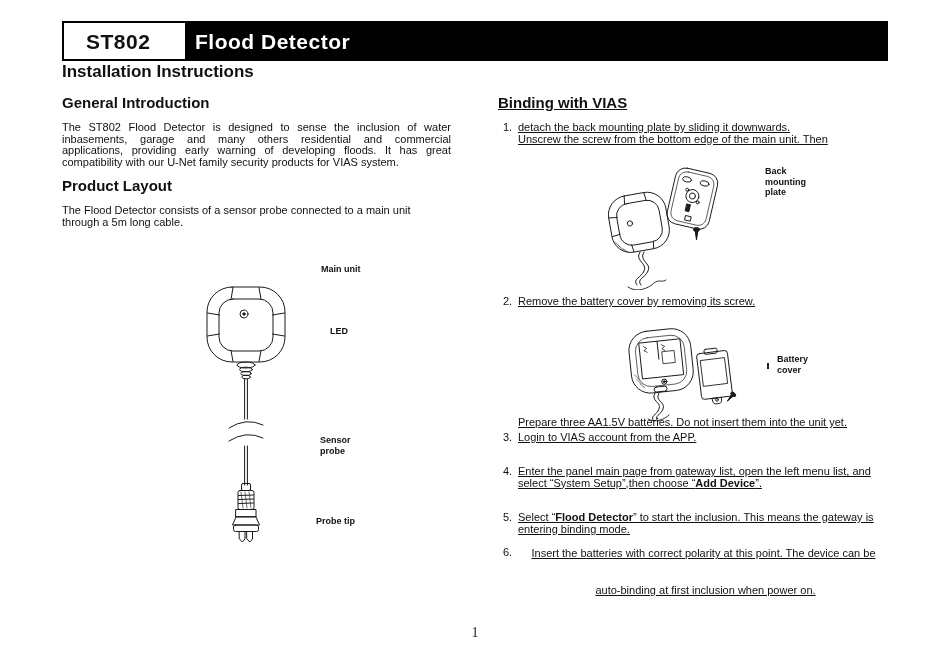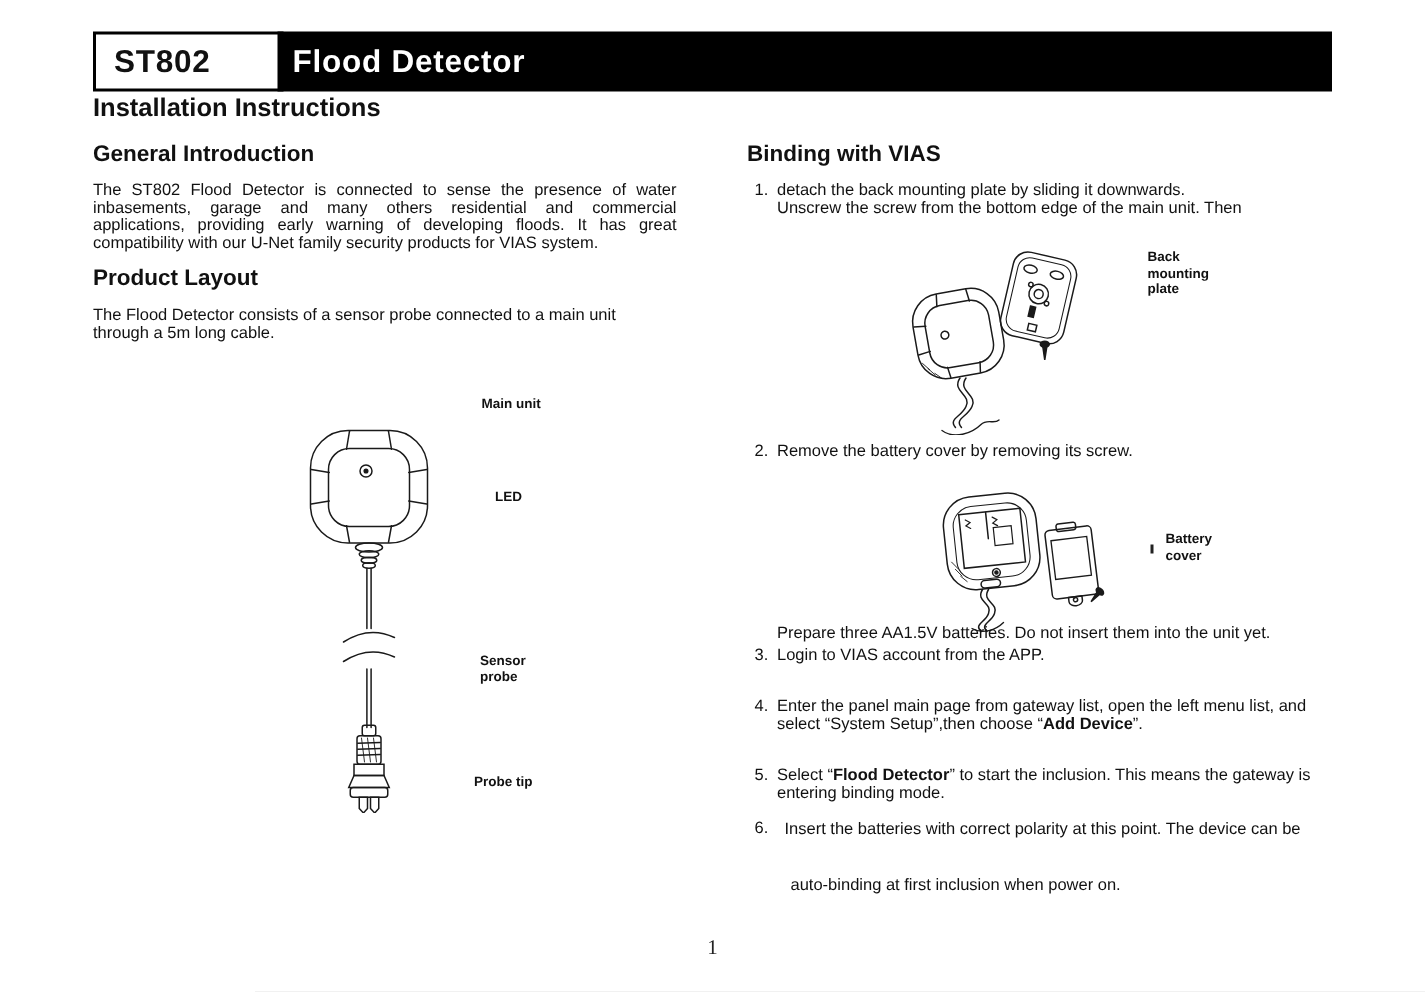--- a/index.html
+++ b/index.html
@@ -8,48 +8,48 @@
     background:#ffffff; color:#111;
     font-family:"Liberation Sans", sans-serif;
     overflow:hidden;
   }
   .abs { position:absolute; }
 
   
   .model-box {
     left:62px; top:21px; width:111px; height:36px;
     border:2px solid #000; background:#fff;
-    font-size:21px; font-weight:bold; line-height:37px; padding-left:12px;
+    font-size:21px; font-weight:bold; line-height:37px; padding-left:22px;
     letter-spacing:0.5px;
   }
   .title-bar {
     left:185px; top:21px; width:693px; height:40px;
     background:#000; color:#fff;
     font-size:21px; font-weight:bold; line-height:41px; padding-left:10px;
     letter-spacing:0.5px;
   }
   .doc-title { left:62px; top:62px; font-size:17px; font-weight:bold; }
 
   .h2 { font-size:15px; font-weight:bold; }
 
   .col-l { left:62px;  width:389px; }
-  .col-r { left:498px; width:386px; }
+  .col-r { left:498px; width:386px;text-decoration:underline; }
 
   .body-txt { font-size:11px; line-height:11.6px; }
   .jline { text-align:justify; text-align-last:justify; }
   .fig-label {
     font-size:9px; font-weight:bold; line-height:10.5px;
     white-space:pre-line;
   }
 
   .step { font-size:11px; line-height:11.6px; }
   .step .num { position:absolute; left:5px; top:0; }
   .step .body { margin-left:20px; }
   .ln { white-space:nowrap; }
-  .step6 .body { margin-left:25px; }
+  .step6 .body { margin-left:25px;text-align:center; }
   .step6 .ln { line-height:12px; }
   .step6 .ln2 { margin-top:25px; padding-left:4px; }
 
   .tick { background:#222; width:2px; height:6px; }
 
   .page-num {
     left:0; right:0; top:625px; text-align:center;
     font-family:"Liberation Serif", serif; font-size:14px; color:#222;
   }
 
@@ -61,21 +61,21 @@
 
 <div class="page">
 
   <div class="abs model-box">ST802</div>
   <div class="abs title-bar">Flood Detector</div>
   <div class="abs col-l h2" style="top:94px">General Introduction</div>
 
   <div class="abs doc-title">Installation Instructions</div>
 
   <div class="abs col-l body-txt" style="top:122px">
-    <div class="jline">The ST802 Flood Detector is connected to sense the presence of water</div>
+    <div class="jline">The ST802 Flood Detector is designed to sense the inclusion of water</div>
     <div class="jline">inbasements, garage and many others residential and commercial</div>
     <div class="jline">applications, providing early warning of developing floods. It has great</div>
     <div>compatibility with our U-Net family security products for VIAS system.</div>
   </div>
 
   <div class="abs col-l h2" style="top:177px">Product Layout</div>
 
   <div class="abs col-l body-txt" style="top:205px">
     <div>The Flood Detector consists of a sensor probe connected to a main unit</div>
     <div>through a 5m long cable.</div>

